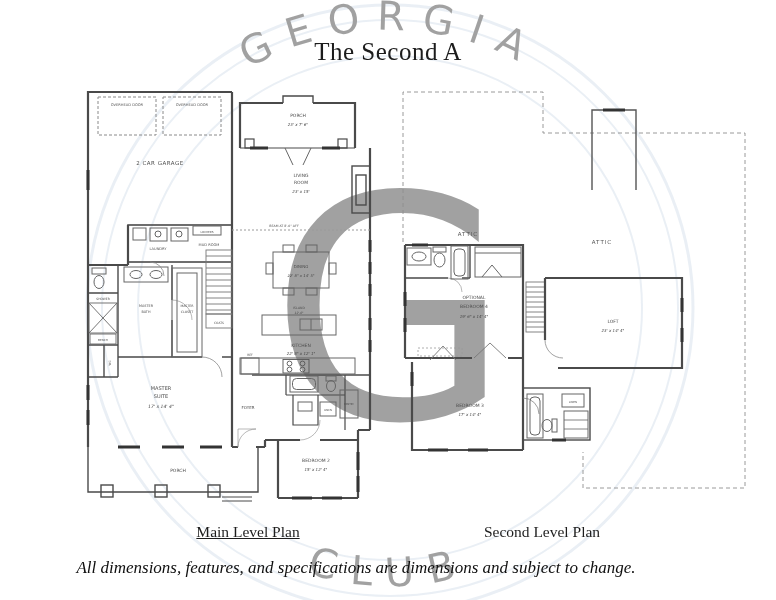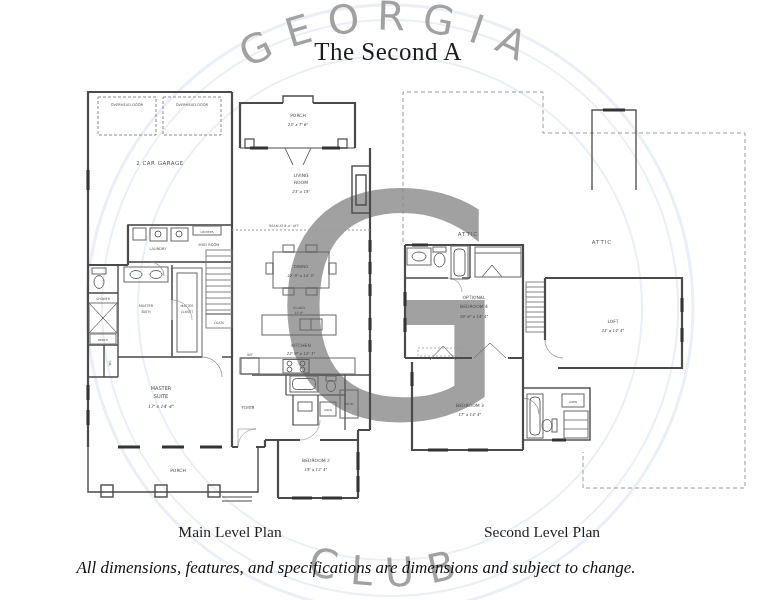--- a/index.html
+++ b/index.html
@@ -3,21 +3,21 @@
 <meta charset="utf-8">
 <style>
   html,body{margin:0;padding:0;background:#fff;}
   #page{position:relative;width:776px;height:600px;background:#ffffff;overflow:hidden;
         font-family:"Liberation Sans",sans-serif;}
   #plan-svg{position:absolute;left:0;top:0;}
   .title{position:absolute;left:0;top:38px;width:776px;text-align:center;
          font-family:"Liberation Serif",serif;font-size:25px;color:#1c1c1c;letter-spacing:.5px;}
   .caption{position:absolute;top:523px;font-family:"Liberation Serif",serif;
            font-size:15.5px;color:#1d1d1d;text-align:center;width:200px;}
-  .caption.main{left:130px;}
+  .caption.main{left:148px;text-decoration:underline;}
   .caption.second{left:442px;}
   .disclaimer{position:absolute;left:0;top:558px;width:712px;text-align:center;
               font-family:"Liberation Serif",serif;font-style:italic;font-size:17px;color:#101010;}
   text{font-family:"DejaVu Sans",sans-serif;fill:#555;}
   .dim{font-style:italic;fill:#444;}
   .room{fill:#4e4e4e;}
 </style>
 </head>
 <body>
 

